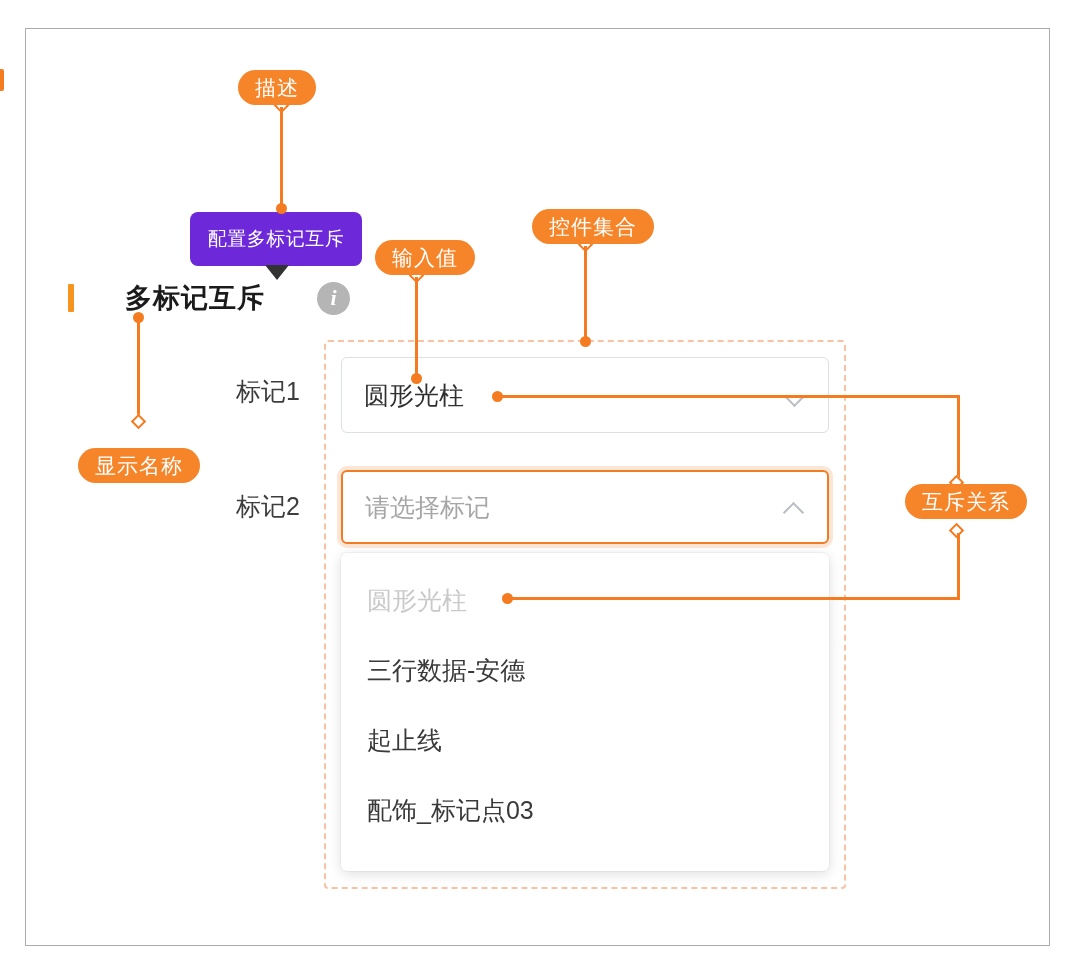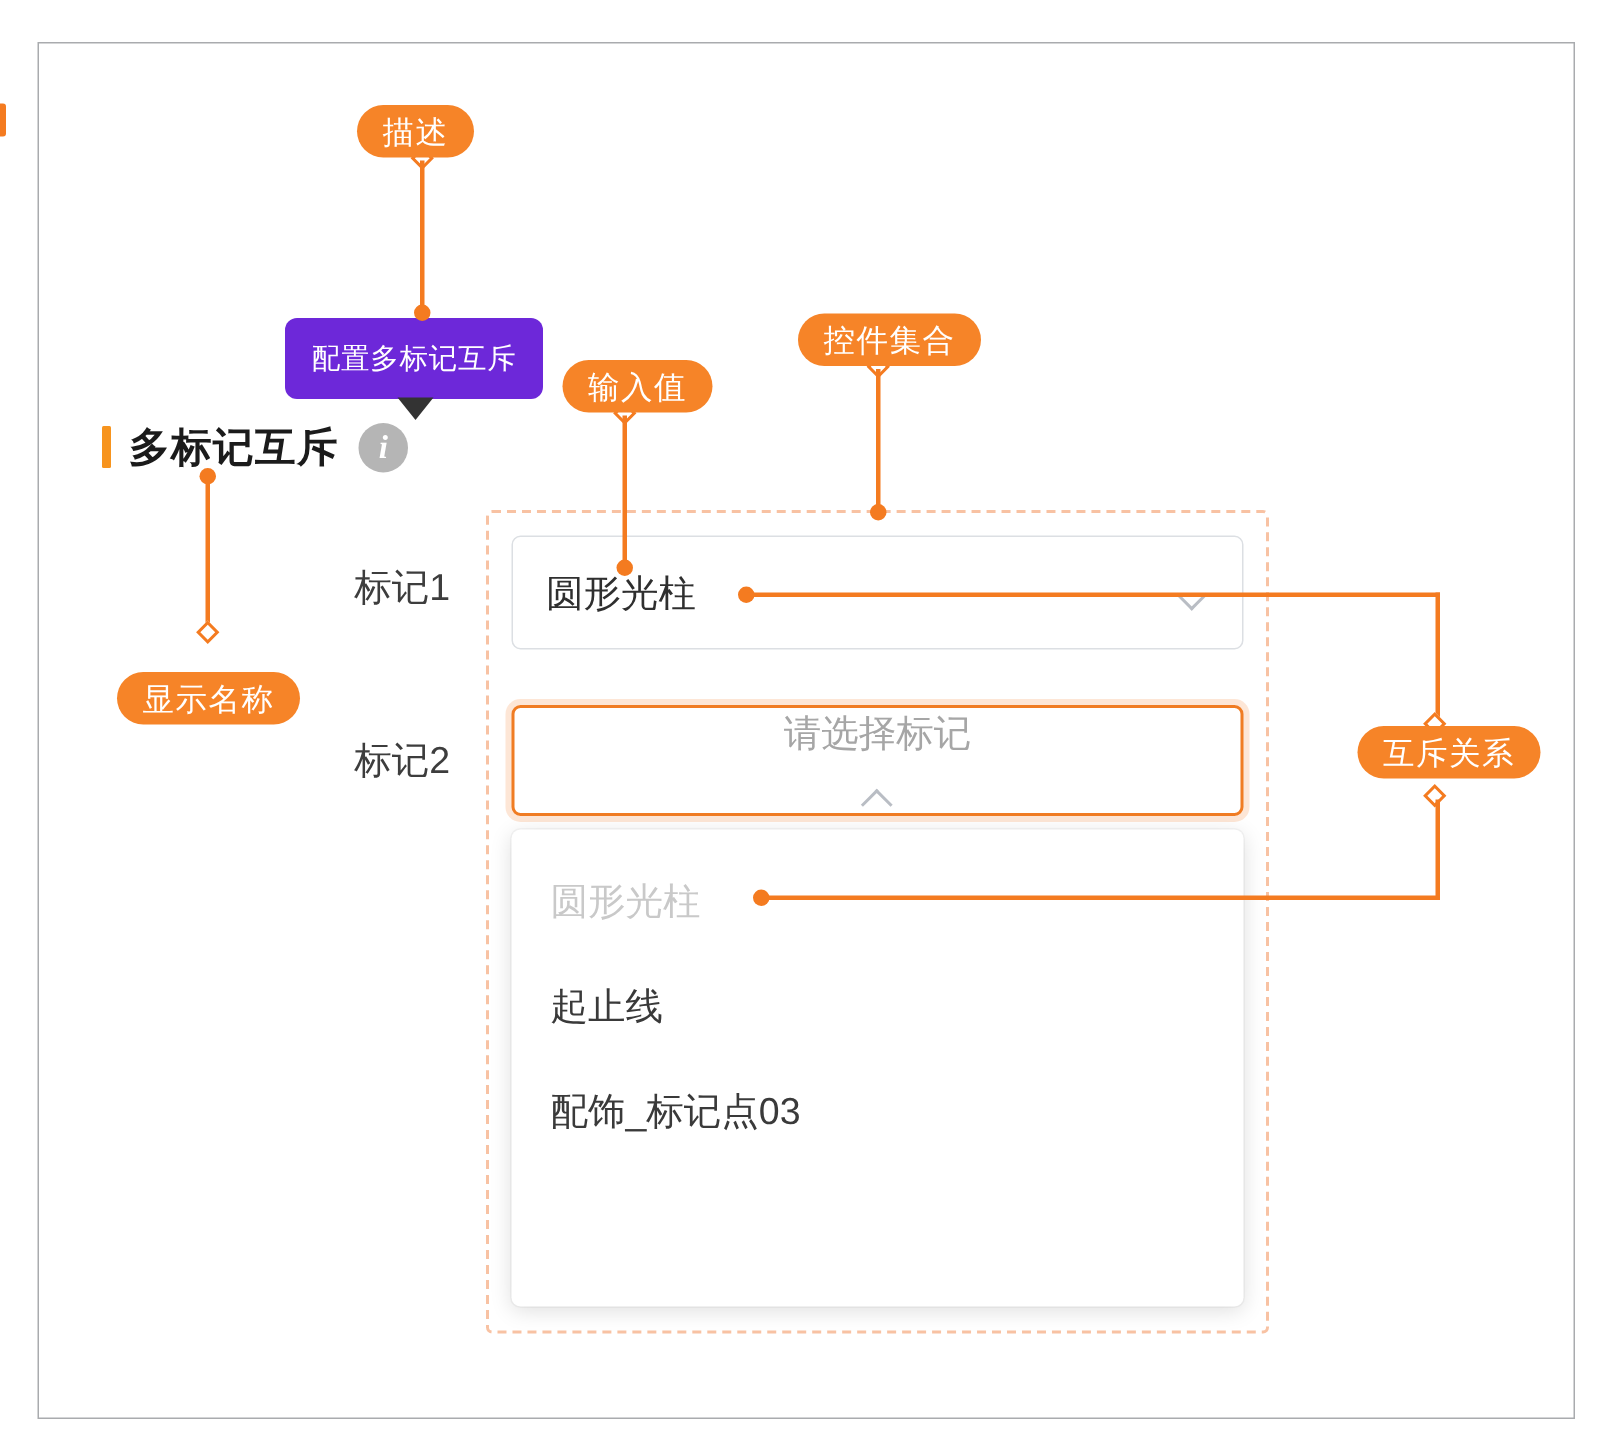--- a/index.html
+++ b/index.html
@@ -42,20 +42,21 @@
   }
 
   
   .section-title {
     position: absolute;
     left: 68px;
     top: 279px;
     display: flex;
     align-items: center;
     height: 38px;
+    gap: 39px;
   }
   .title-accent {
     width: 6px;
     height: 28px;
     background: #f7941e;
     border-radius: 1px;
     margin-right: 12px;
   }
   .title-text {
     font-size: 27px;
@@ -182,21 +183,20 @@
     height: 76px;
     border: 1px solid #dcdfe3;
   }
   #select-mark2 {
     left: 341px;
     top: 470px;
     width: 488px;
     height: 74px;
     border: 2px solid #f07c23;
     box-shadow: 0 0 0 4px rgba(244, 140, 70, 0.22);
-    flex-direction: column;
   }
 
   
   .dropdown {
     position: absolute;
     left: 341px;
     top: 553px;
     width: 488px;
     height: 318px;
     background: #ffffff;
@@ -298,20 +298,21 @@
     <span class="chev"></span>
   </div>
 
   <div class="select" id="select-mark2">
     <span class="select-value placeholder">请选择标记</span>
     <span class="chev up"></span>
   </div>
 
   <div class="dropdown">
     <div class="dd-option disabled">圆形光柱</div>
+    <div class="dd-option">三行数据-安德</div>
     <div class="dd-option">起止线</div>
     <div class="dd-option">配饰_标记点03</div>
   </div>
 
   <div class="diamond" style="left:276px; top:100px;"></div>
   <div class="vline" style="left:280px; top:107px; height:100px;"></div>
   <div class="dot" style="left:276px; top:203px;"></div>
 
   <div class="dot" style="left:133px; top:312px;"></div>
   <div class="vline" style="left:137px; top:318px; height:104px;"></div>

